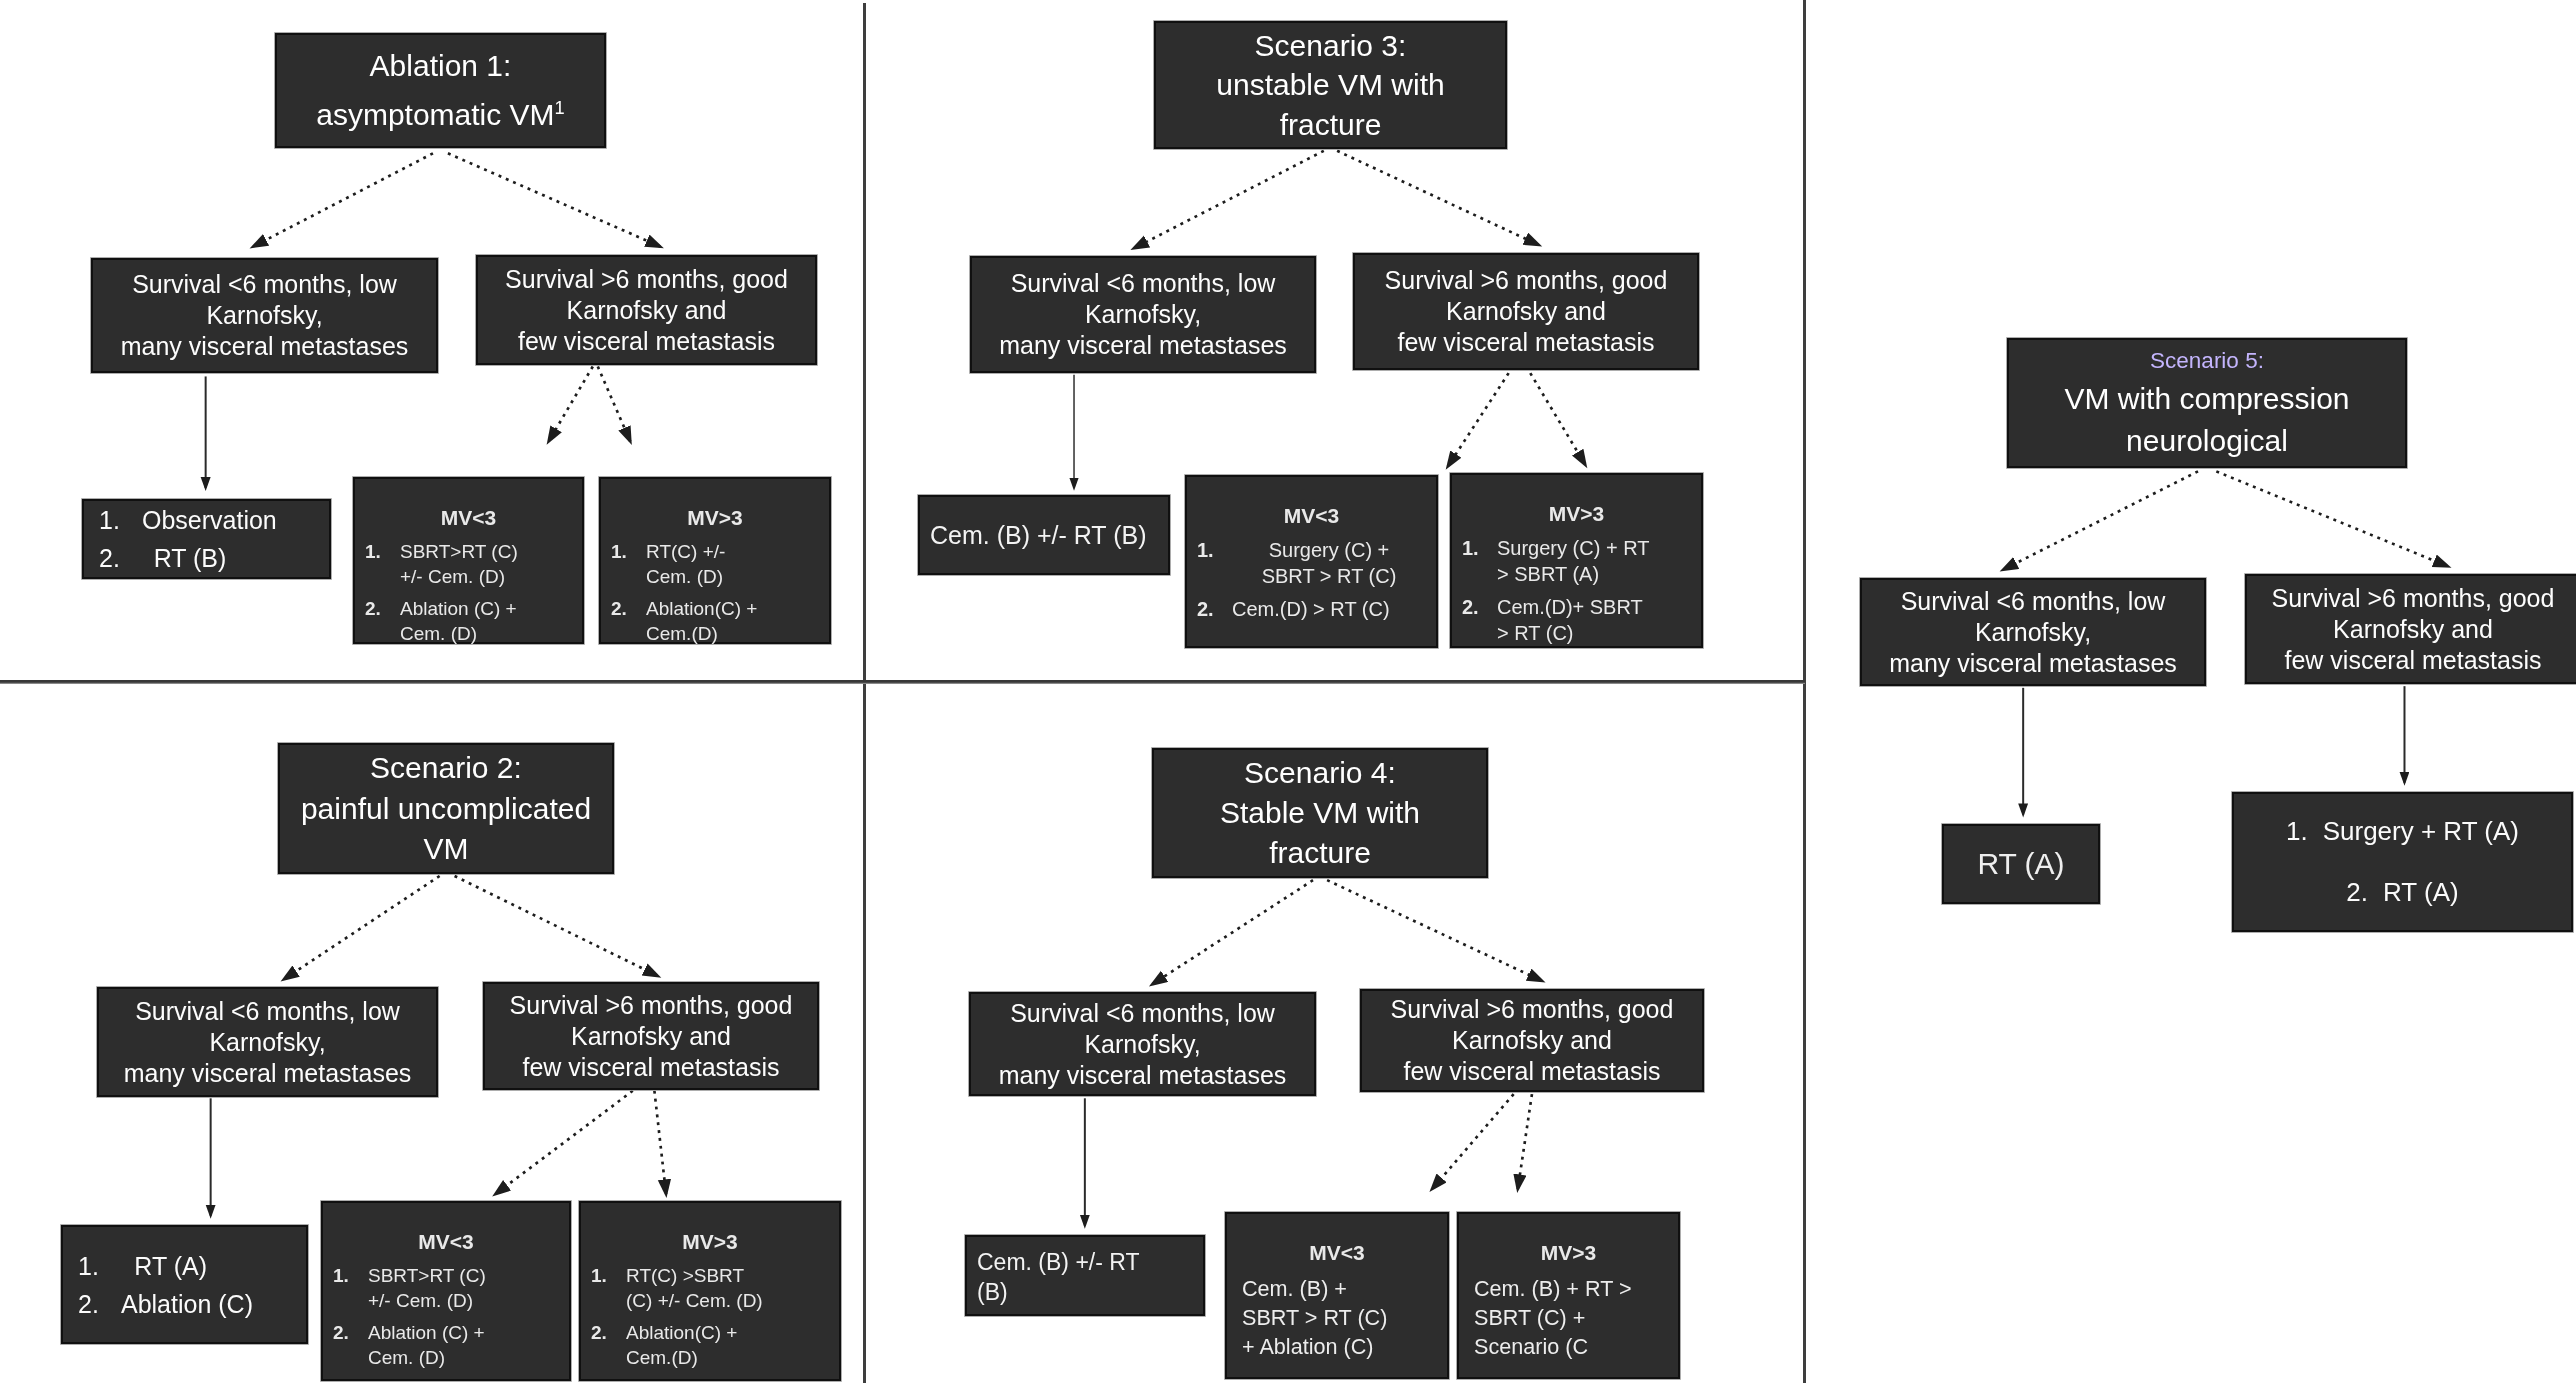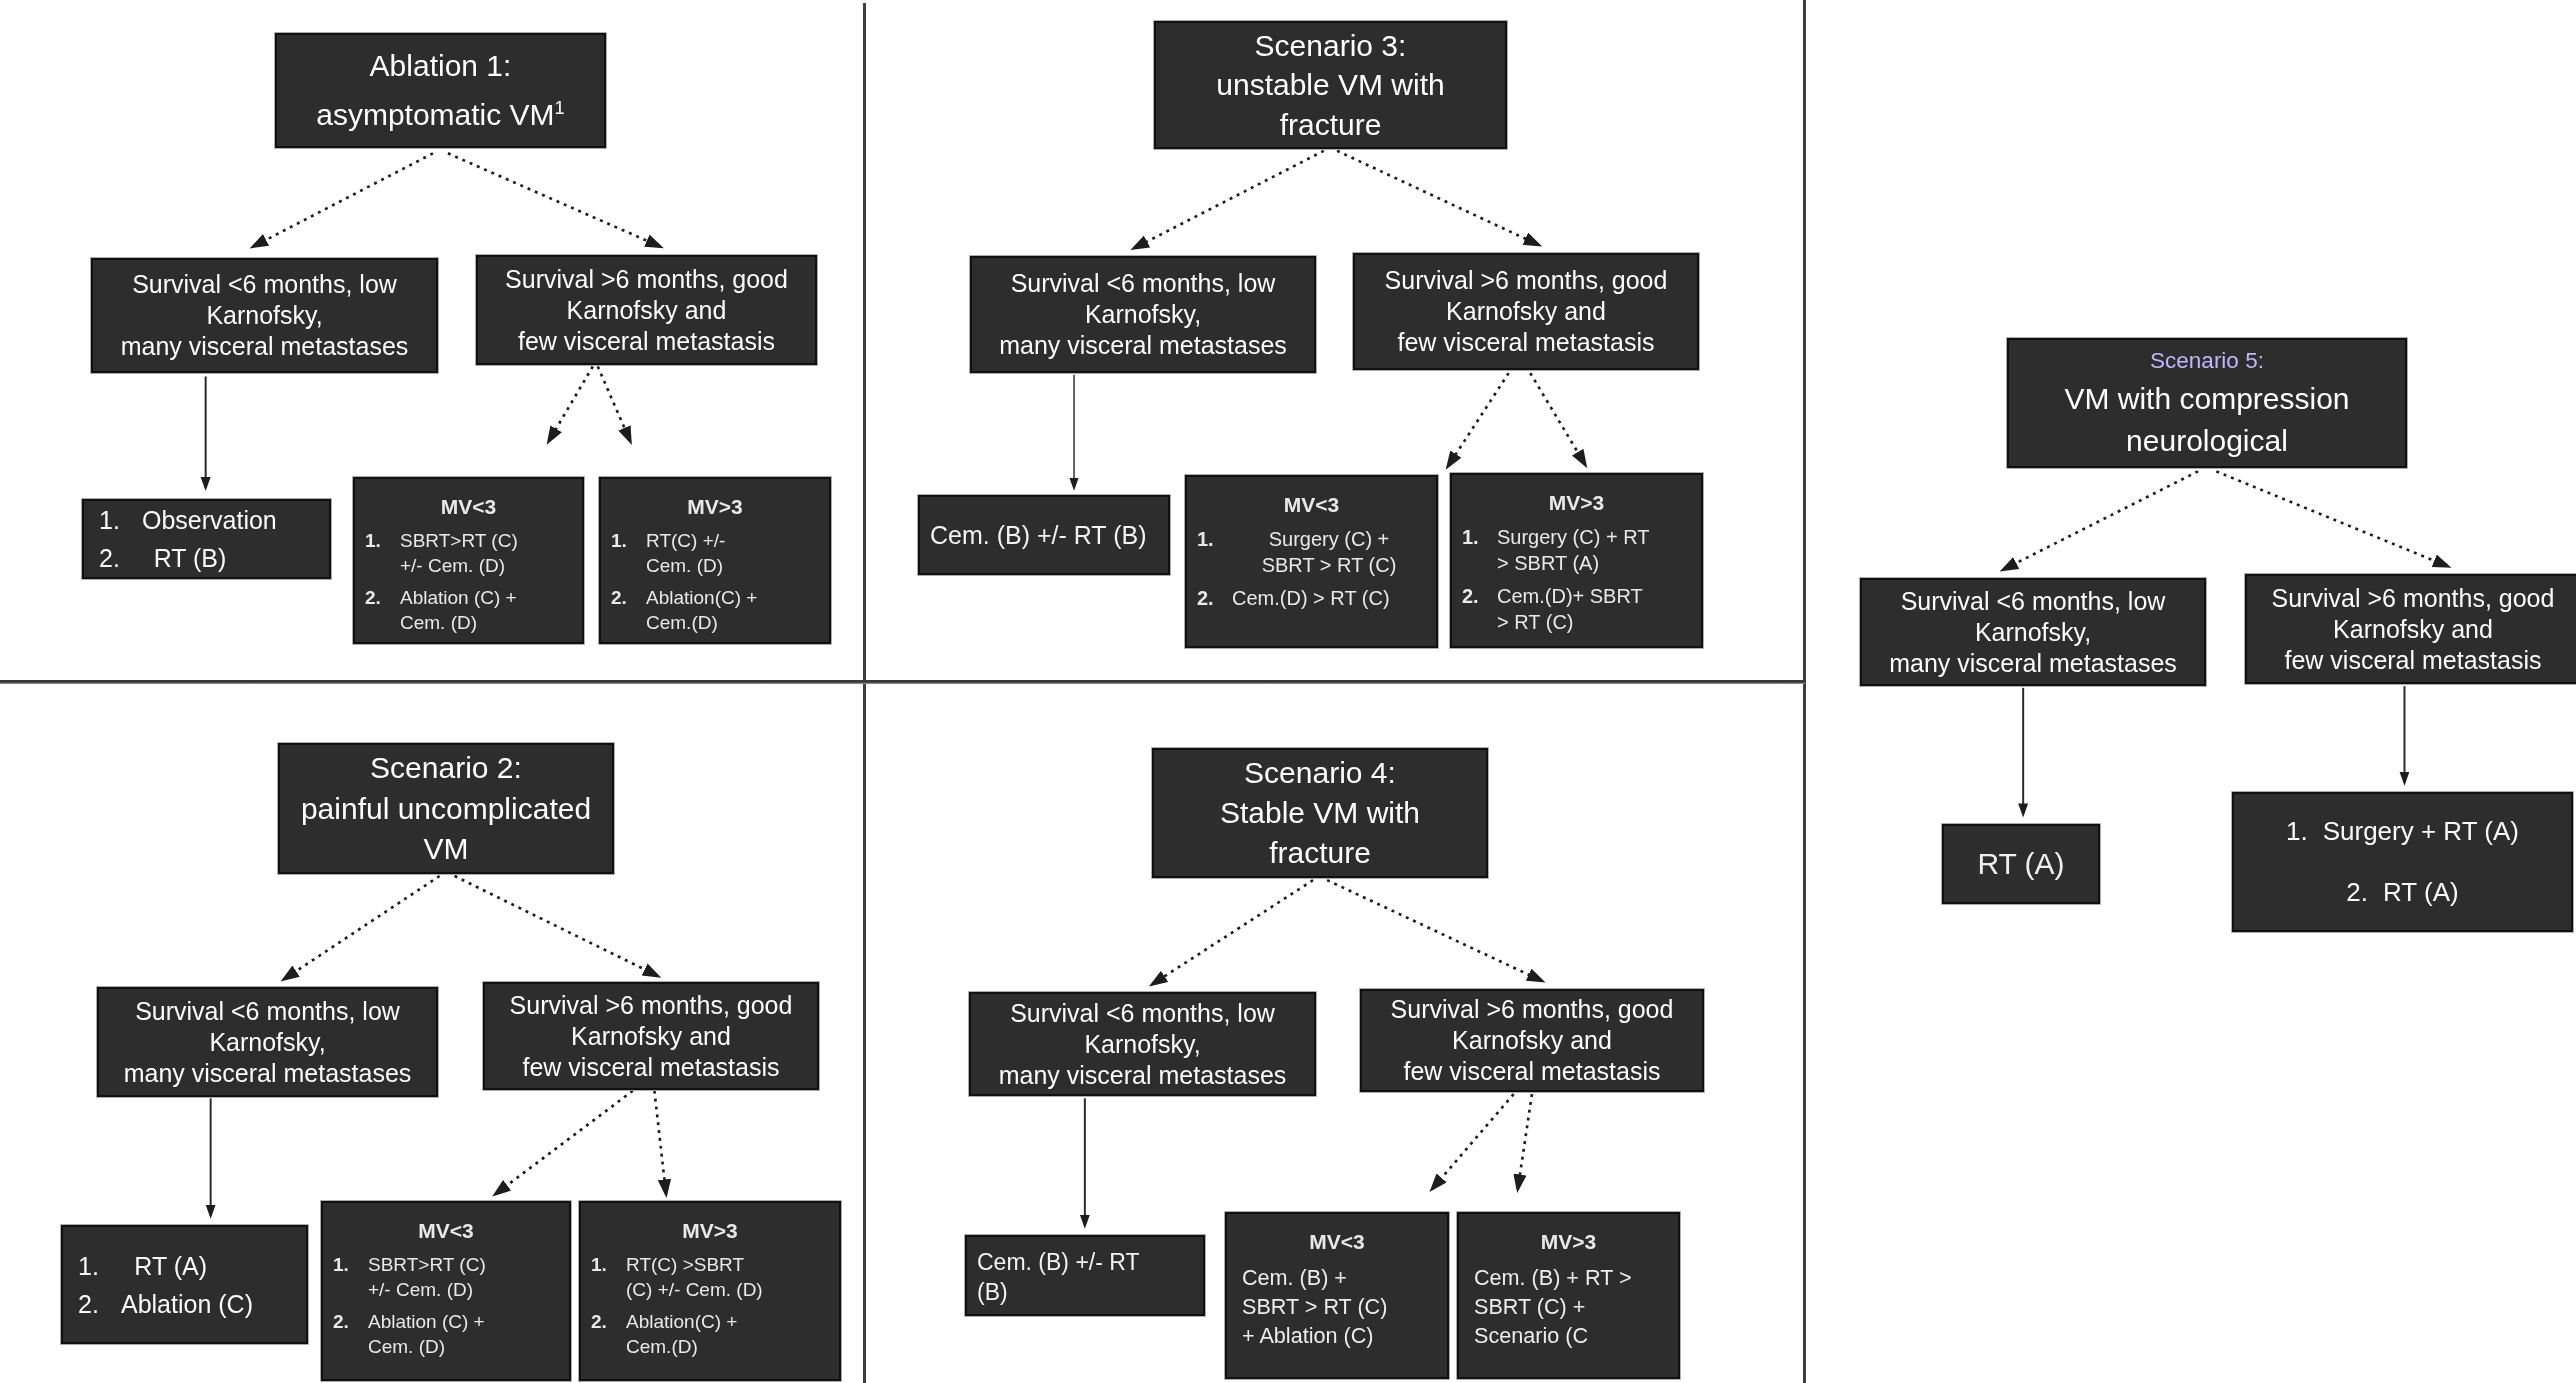--- a/index.html
+++ b/index.html
@@ -12,21 +12,21 @@
   .vcenter{display:flex;flex-direction:column;justify-content:space-evenly;text-align:center;}
   .title-line{font-size:30px;color:#ffffff;}
   .title-line sup{font-size:18.3px;vertical-align:super;line-height:0;}
   .s5-title-small{font-size:22.5px;color:#c4b5fd;}
   .s5-title-line{font-size:30px;color:#ffffff;}
   .surv{justify-content:center;margin-left:8px;}
   .surv-line{font-size:25px;line-height:31px;color:#fdfdfd;}
   .reslist{display:flex;flex-direction:column;justify-content:center;padding:5px 8.3px;}
   .res-li{display:flex;align-items:flex-start;font-size:25px;line-height:38px;color:#fbfbfb;}
   .res-li .num{flex:0 0 43px;padding-left:6.7px;}
-  .mv{display:flex;flex-direction:column;padding:13px 10px;}
+  .mv{display:flex;flex-direction:column;padding:24px 10px;}
   .mv-h{text-align:center;font-weight:bold;font-size:21px;color:#e9e9e9;margin:3.3px 0 8.3px 0;}
   .mv-li{display:flex;align-items:flex-start;font-size:19px;line-height:25px;color:#e9e9e9;margin-bottom:7.5px;}
   .mv-li .num{flex:0 0 35px;font-weight:bold;}
   .mv-li .txt{flex:1;}
   .mv-body{font-size:21.6px;line-height:29px;color:#ededed;padding-left:5px;}
   .cem{display:flex;flex-direction:column;justify-content:center;padding:5px 10px;font-size:25px;
        line-height:32px;color:#f3f3f3;}
   .rt-box{display:flex;align-items:center;justify-content:center;font-size:30px;color:#efefef;}
   .s5-li{display:flex;justify-content:center;gap:15px;font-size:26px;line-height:45px;color:#fbfbfb;}
 </style>

